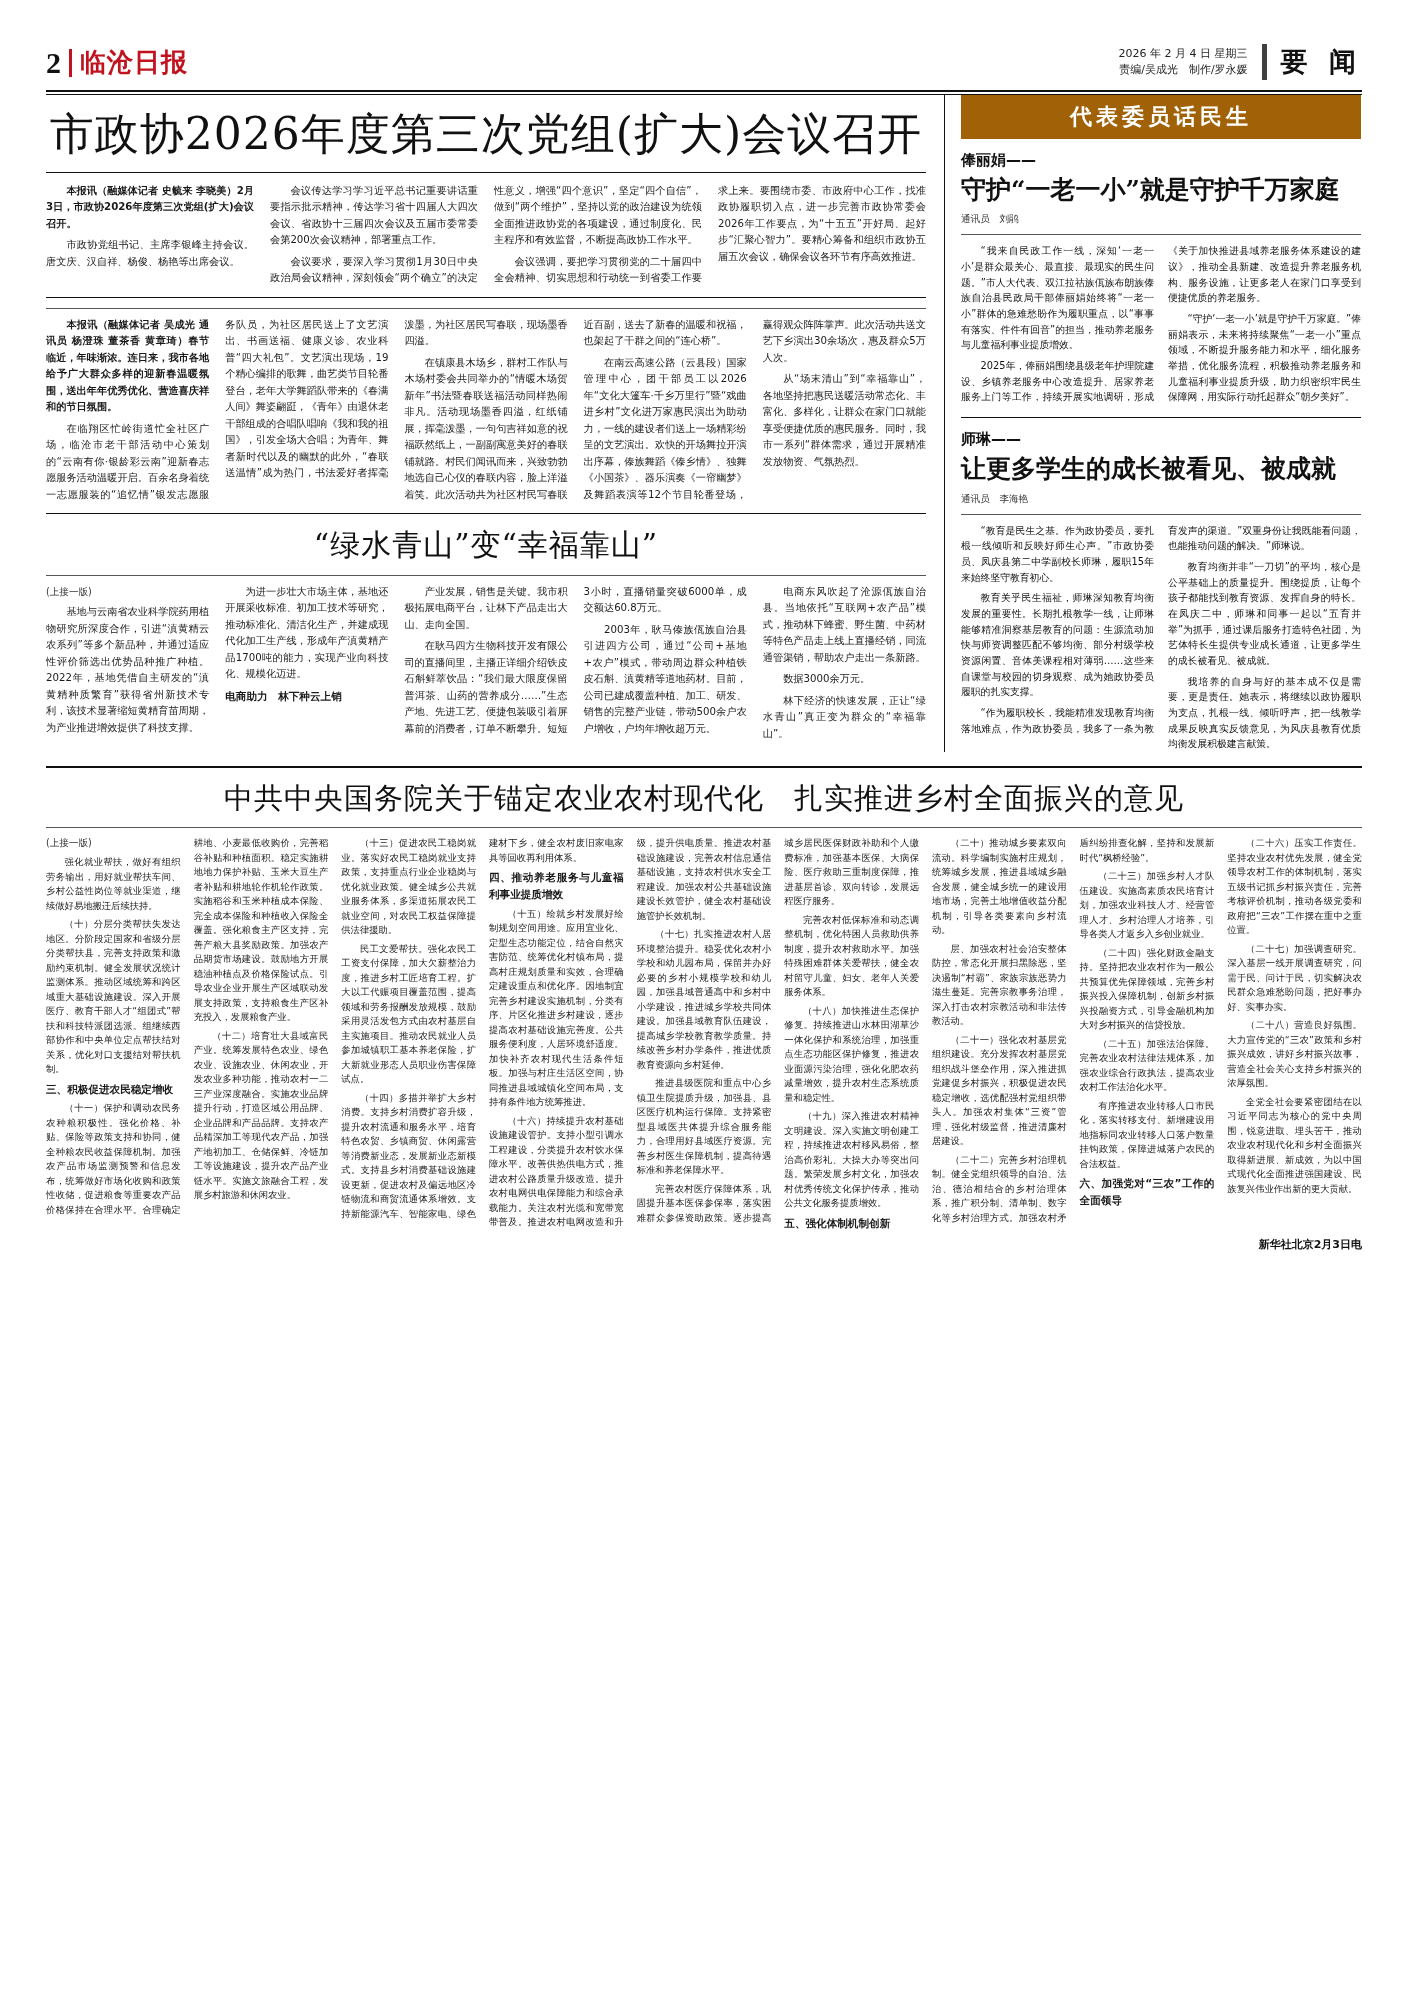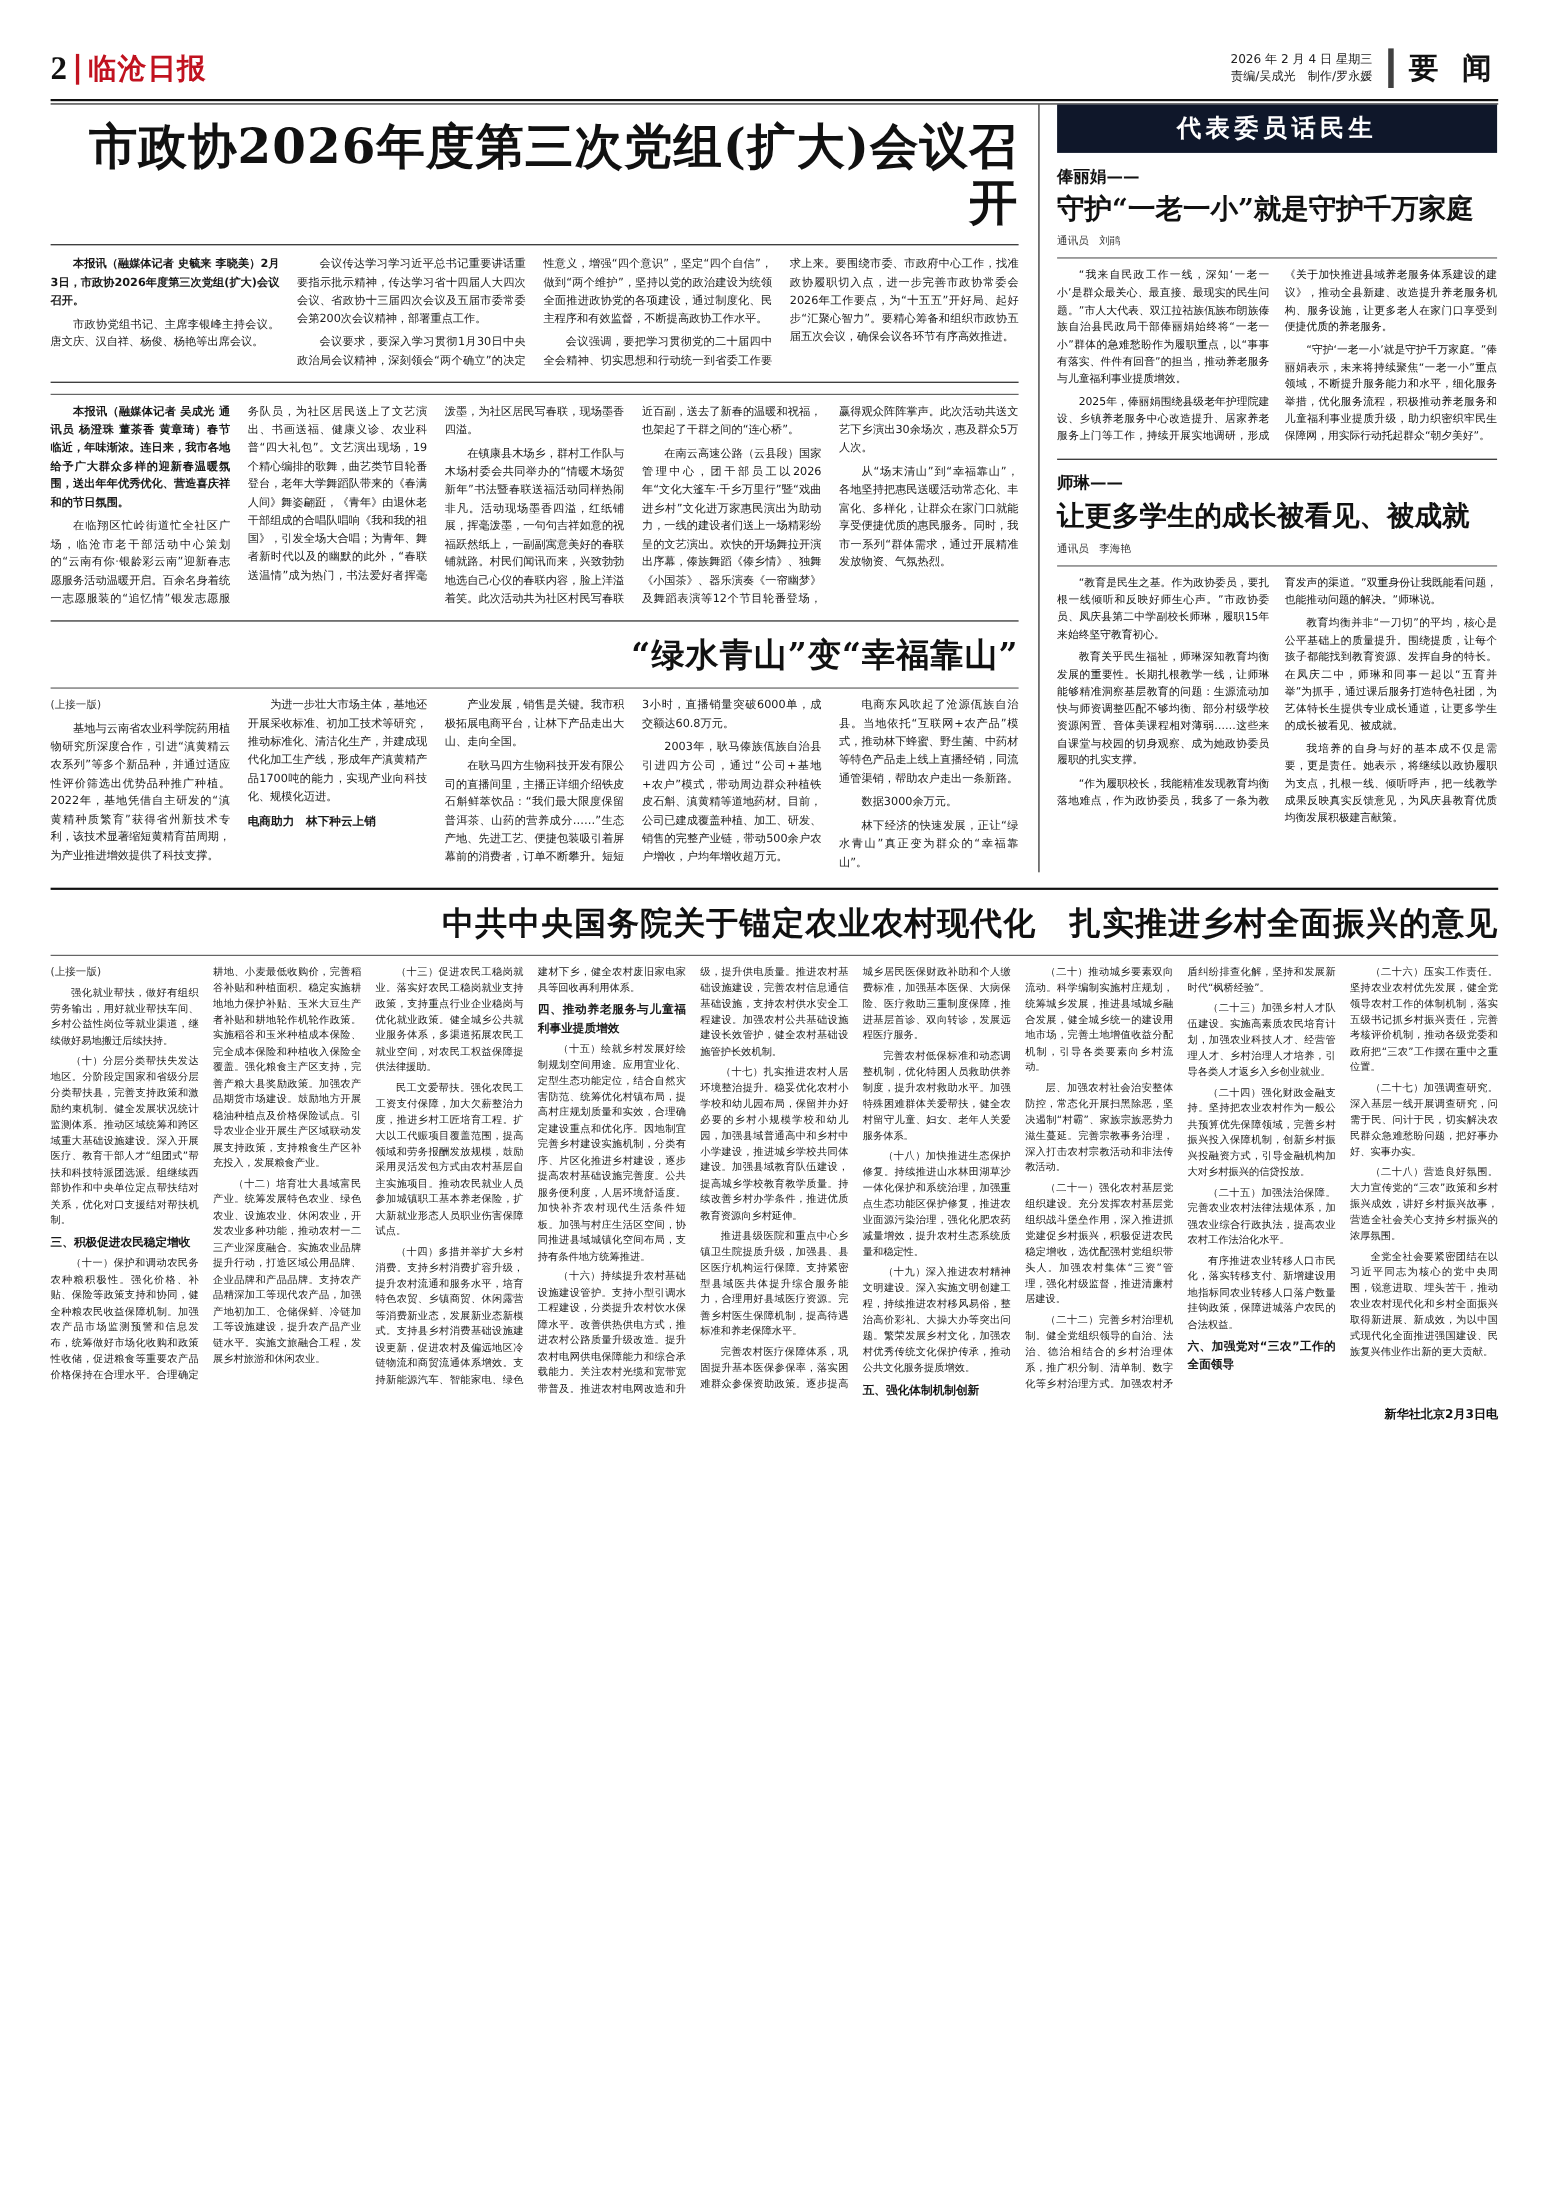--- a/index.html
+++ b/index.html
@@ -40,21 +40,21 @@
     font-family:"DejaVu Serif","Liberation Serif",serif;
   }
   .rule-thick{border-top:2px solid #111;margin-top:4px;}
   .rule-thin{border-top:1px solid #111;margin-top:2px;}
 
   
   .hl{border-top:1px solid #111;margin:10px 0 10px;}
   .hl-thin{border-top:1px solid #555;margin:8px 0;}
   h1.headline{
     font-family:"DejaVu Serif","Liberation Serif",serif;
-    font-weight:bold;text-align:right;margin:14px 0 12px;
+    font-weight:normal;text-align:center;margin:14px 0 12px;
     letter-spacing:1px;line-height:1.15;
   }
   .h-lead{font-size:44px;}
   .h-mid{font-size:38px;}
   .h-sub{font-size:30px;}
   .h-big{font-size:29px;}
 
   .body-cols{
     column-gap:16px;
     font-size:10.2px;line-height:1.62;text-align:justify;
@@ -64,21 +64,21 @@
   .body-cols p{margin:0 0 5px;text-indent:2em;}
   .byline{font-weight:bold;}
   .tiny-note{font-size:9.6px;color:#333;}
 
   
   .top-wrap{display:flex;gap:18px;}
   .top-left{width:880px;}
   .top-right{width:400px;border-left:1px solid #111;padding-left:16px;}
 
   .banner{
-    background:#0f172a;color:#fff;text-align:center;
+    background:#a16207;color:#fff;text-align:center;
     font-size:22px;font-weight:bold;letter-spacing:4px;
     padding:7px 0;font-family:"DejaVu Serif","Liberation Serif",serif;
   }
   .col-item{margin-top:12px;}
   .col-kicker{font-size:15px;font-weight:bold;margin:10px 0 4px;}
   .col-head{
     font-family:"DejaVu Serif","Liberation Serif",serif;
     font-size:25px;font-weight:bold;line-height:1.25;margin:2px 0 8px;
   }
   .col-credit{font-size:9.6px;margin-bottom:6px;color:#333;}

